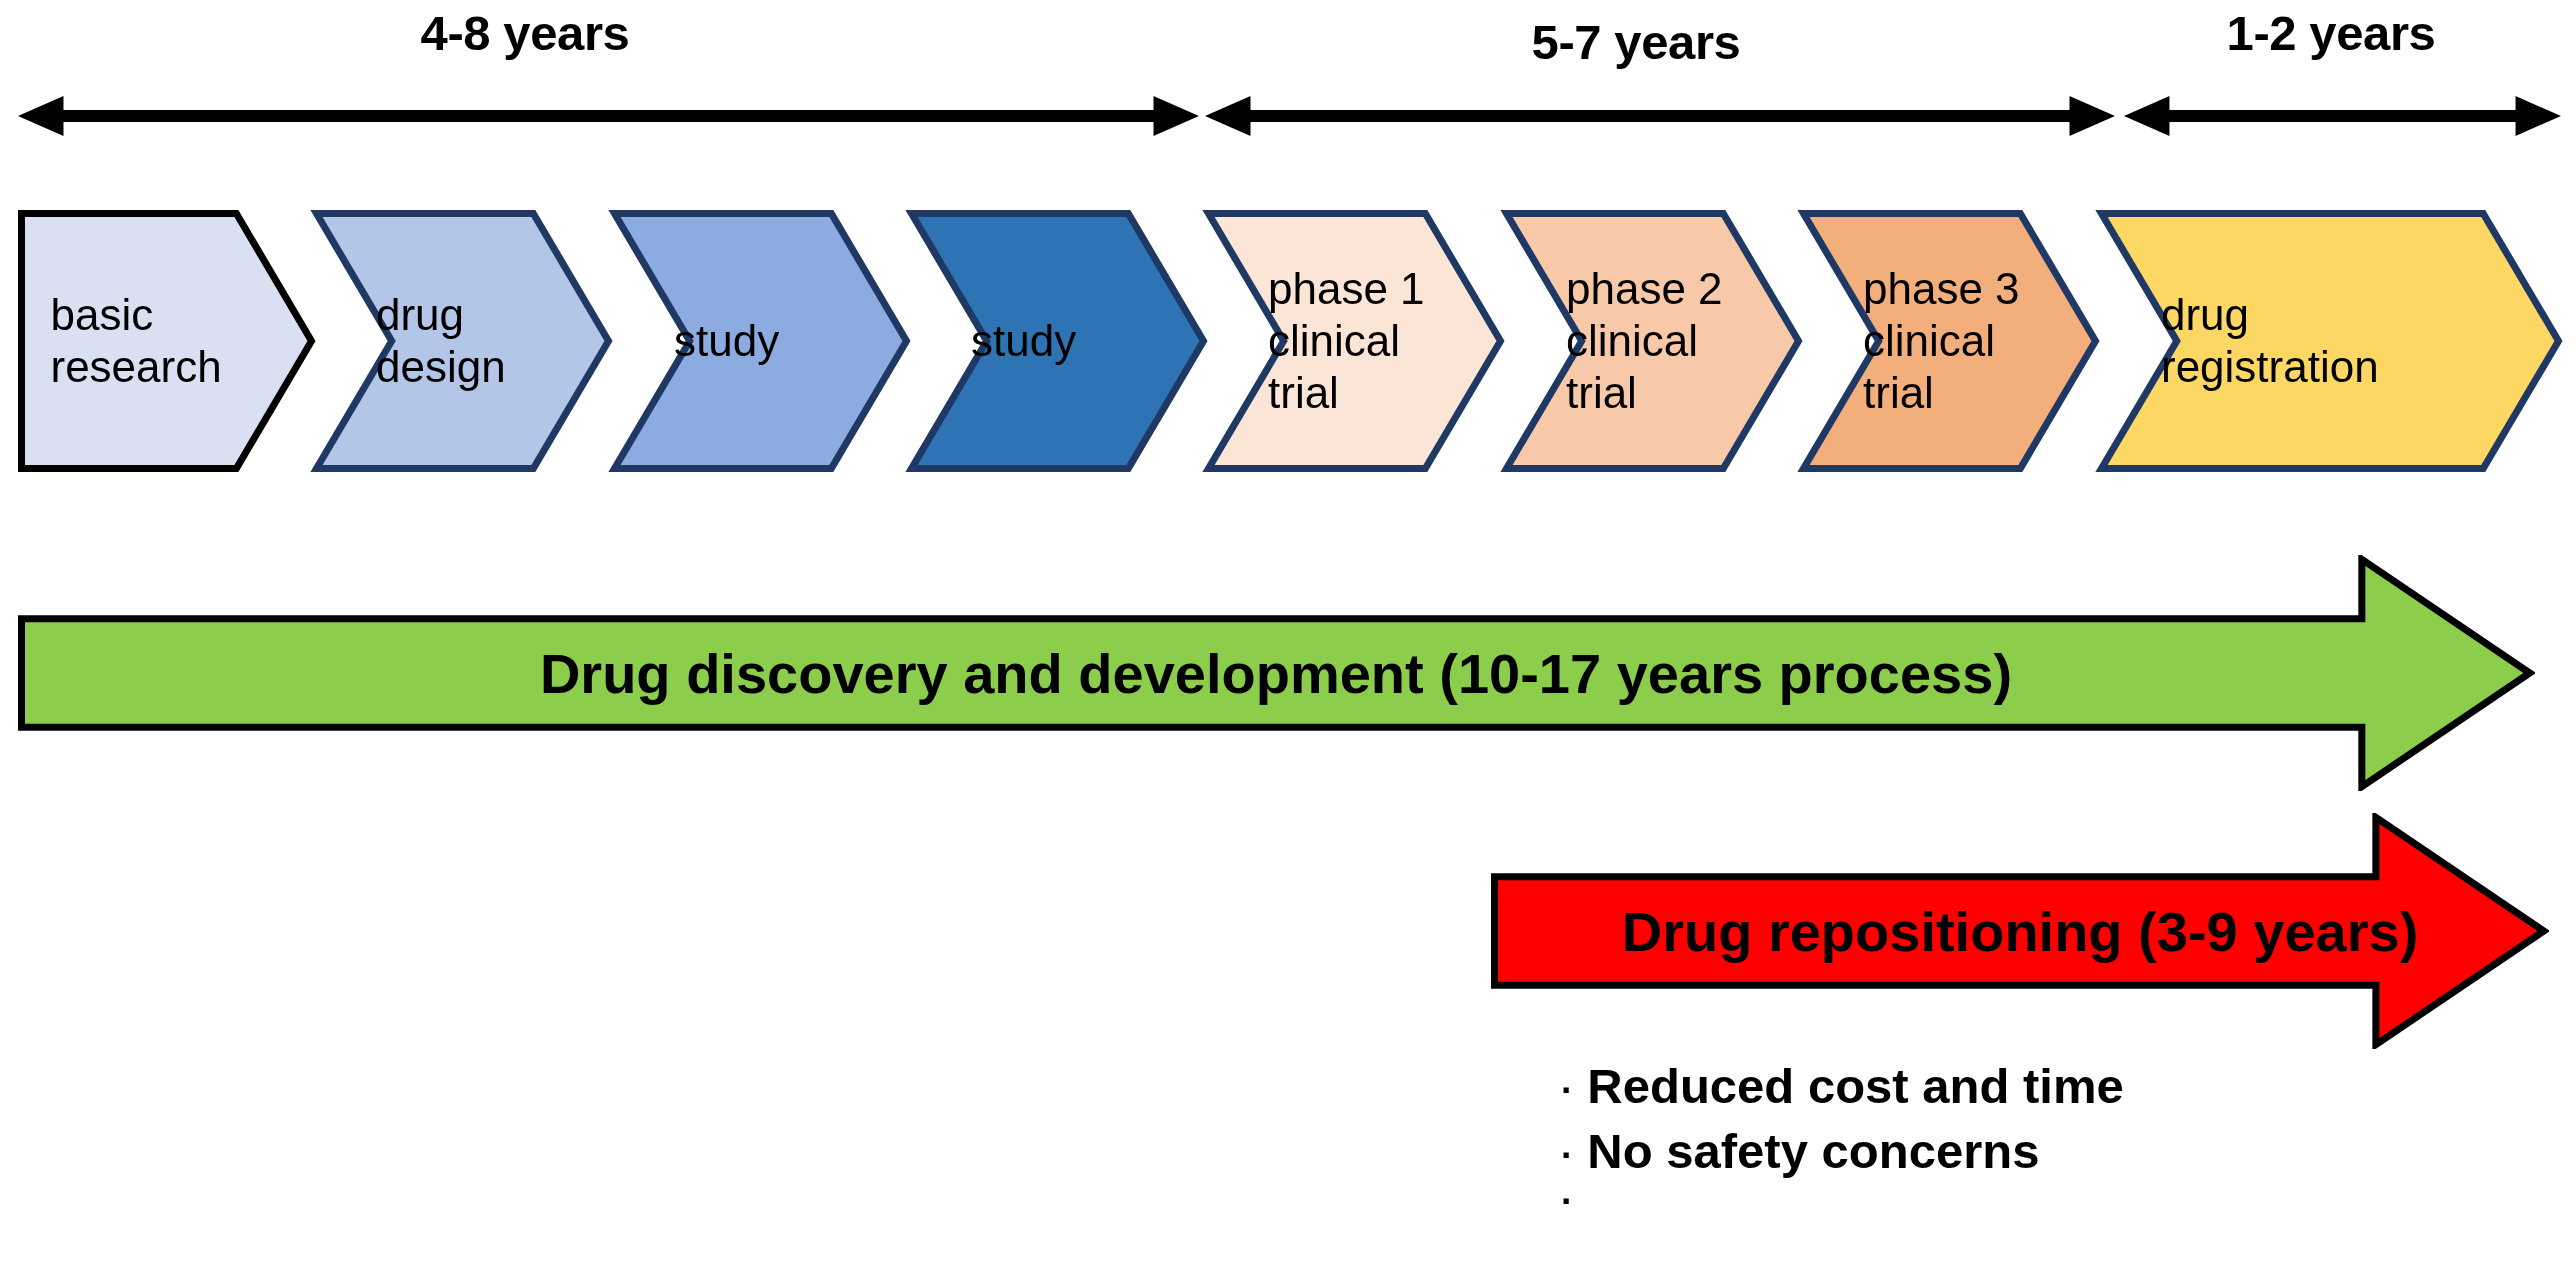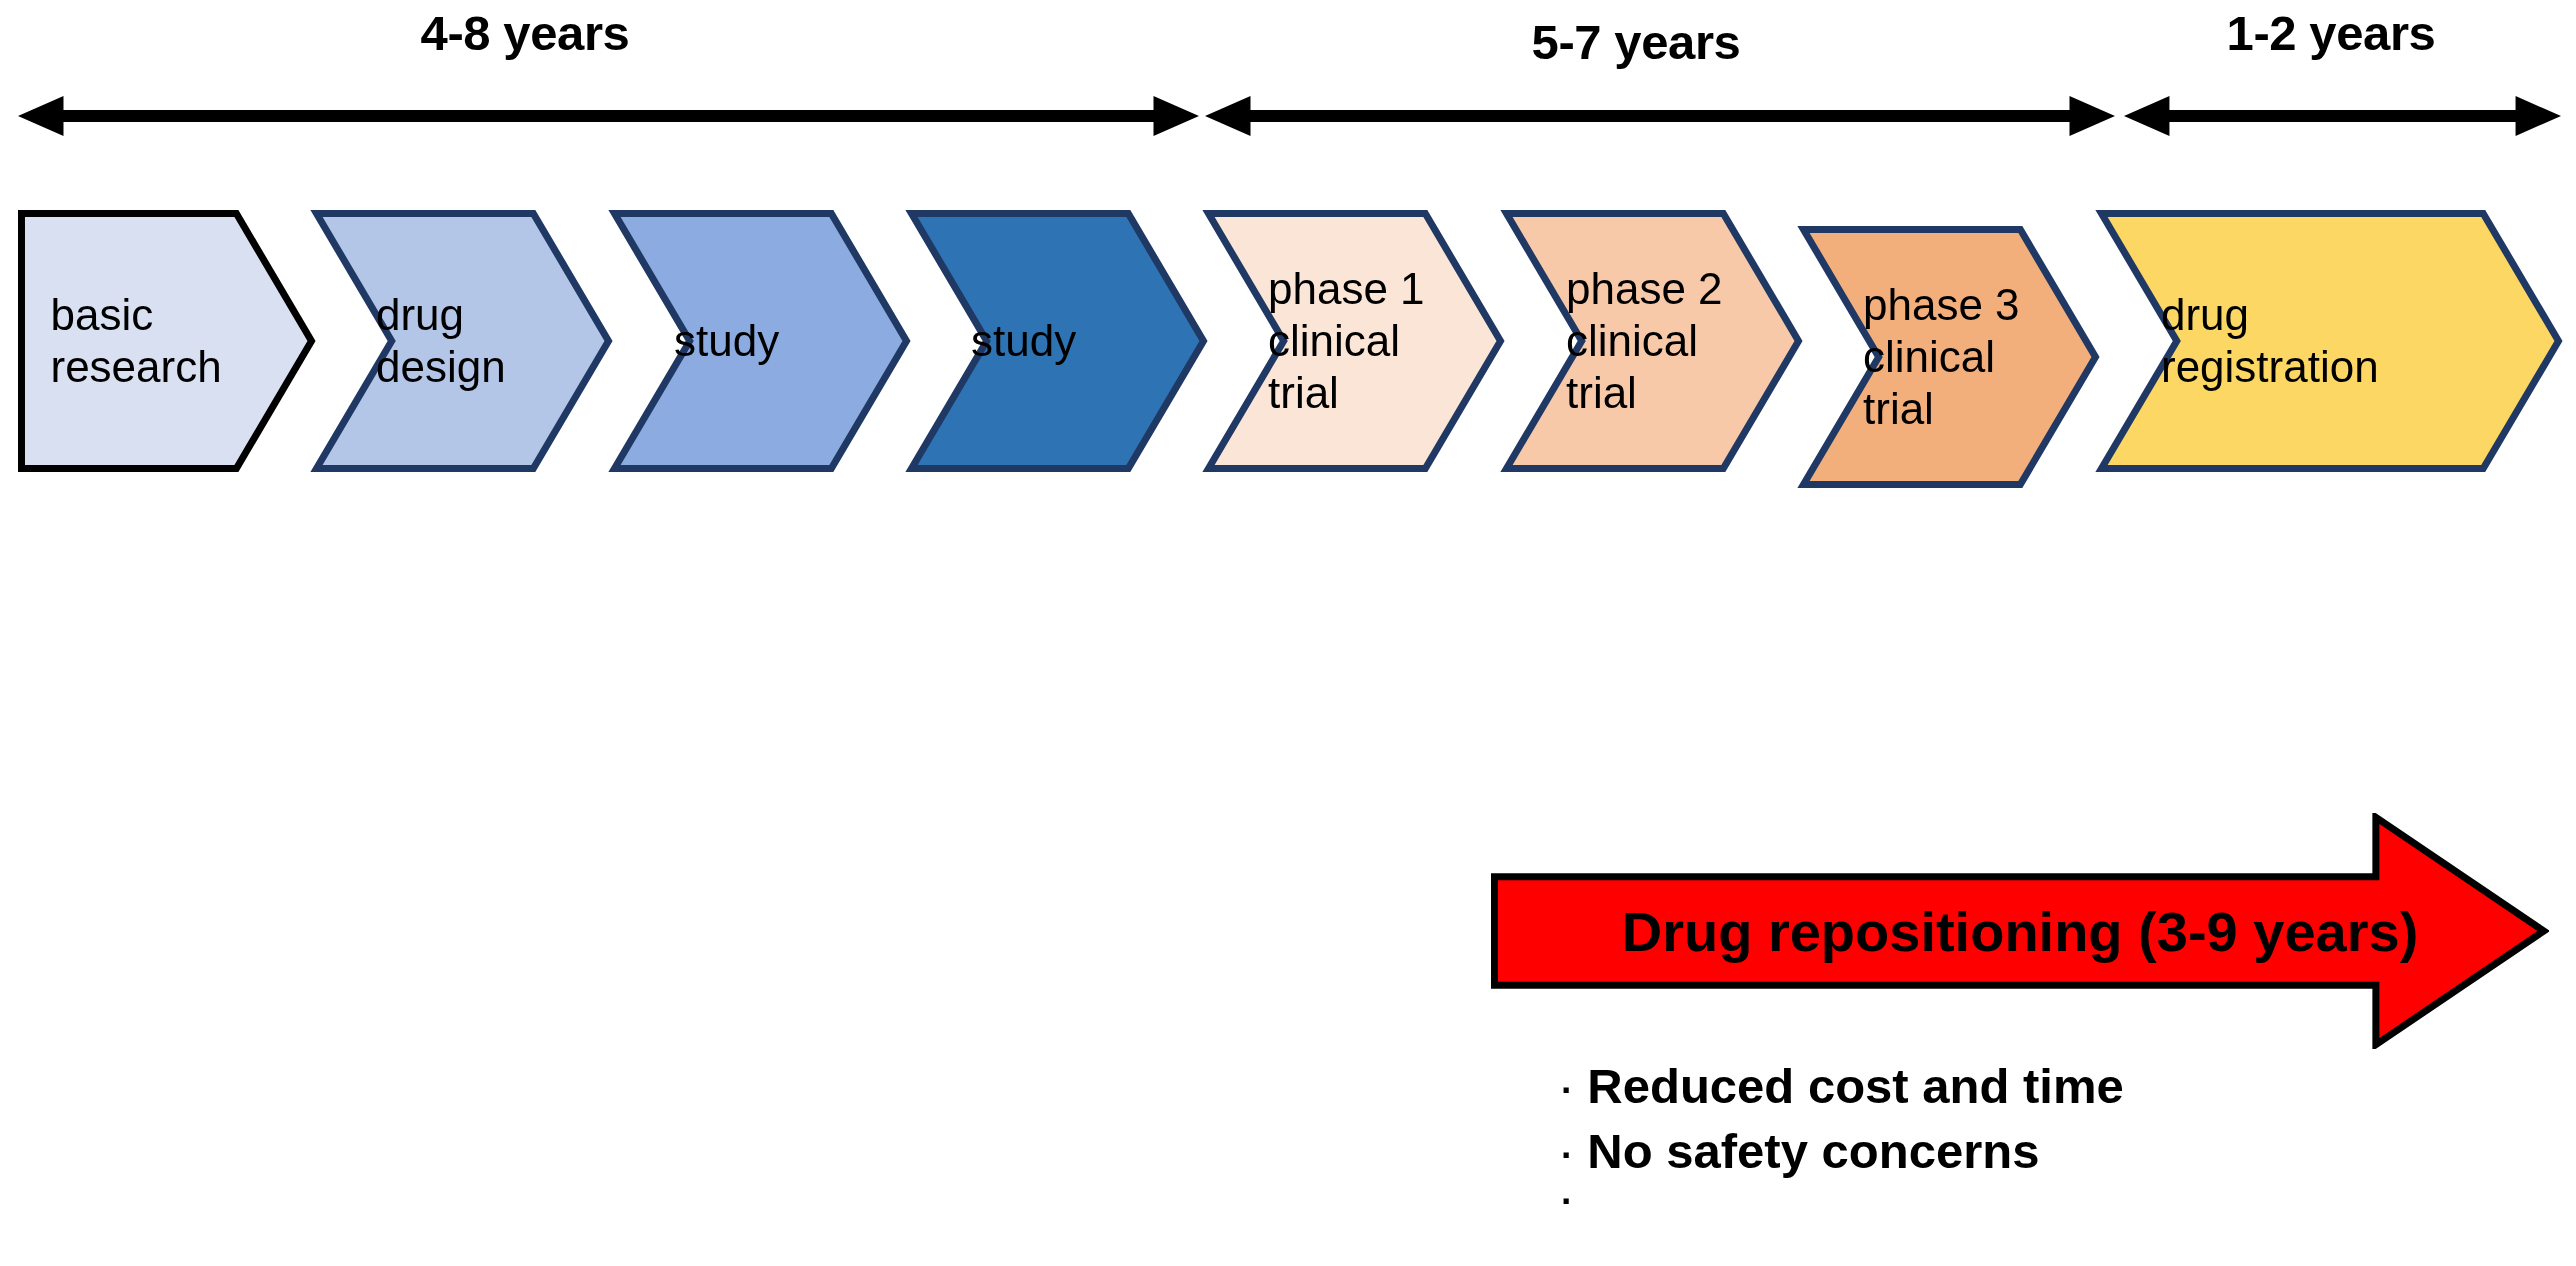--- a/index.html
+++ b/index.html
@@ -176,21 +176,21 @@
       <svg viewBox="0 0 342 300" preserveAspectRatio="none">
         <path d="M4,4 L252,4 L338,150 L252,296 L4,296 L90,150 Z" fill="#F7C9A8" stroke="#1F3864" stroke-width="8" stroke-linejoin="miter"></path>
       </svg>
       <div class="chev-text" style="padding-left:63px;">
         <span>phase 2</span>
         <span>clinical</span>
         <span>trial</span>
       </div>
     </div>
 
-    <div class="chev" style="left:1800px; width:299px; z-index:12;margin-top:16px;">
+    <div class="chev" style="left:1800px; width:299px; z-index:12;">
       <svg viewBox="0 0 342 300" preserveAspectRatio="none">
         <path d="M4,4 L252,4 L338,150 L252,296 L4,296 L90,150 Z" fill="#F2AE7B" stroke="#1F3864" stroke-width="8" stroke-linejoin="miter"></path>
       </svg>
       <div class="chev-text" style="padding-left:63px;">
         <span>phase 3</span>
         <span>clinical</span>
         <span>trial</span>
       </div>
     </div>
 
@@ -198,20 +198,26 @@
       <svg viewBox="0 0 530 300" preserveAspectRatio="none">
         <path d="M4,4 L440,4 L526,150 L440,296 L4,296 L90,150 Z" fill="#FCD764" stroke="#1F3864" stroke-width="8" stroke-linejoin="miter"></path>
       </svg>
       <div class="chev-text" style="padding-left:63px;">
         <span>drug</span>
         <span>registration</span>
       </div>
     </div>
   </div>
 
+  <div class="block-arrow" style="left:17.5px; top:555px; width:2517px; height:236px;">
+    <svg viewBox="0 0 2878 270" preserveAspectRatio="none">
+      <path d="M4,73 L2680,73 L2680,5 L2872,135 L2680,265 L2680,197 L4,197 Z" fill="#8CCE4B" stroke="#000000" stroke-width="8" stroke-linejoin="miter"></path>
+    </svg>
+    <div class="block-arrow-text" style="font-size:56px; padding-right:280px;">Drug discovery and development (10-17 years process)</div>
+  </div>
 
   <div class="block-arrow" style="left:1476px; top:813px; width:1058px; height:236px;margin-left:15px;">
     <svg viewBox="0 0 1210 270" preserveAspectRatio="none">
       <path d="M4,73 L1012,73 L1012,5 L1204,135 L1012,265 L1012,197 L4,197 Z" fill="#FF0000" stroke="#000000" stroke-width="8" stroke-linejoin="miter"></path>
     </svg>
     <div class="block-arrow-text" style="font-size:56px; padding-right:131px;">Drug repositioning (3-9 years)</div>
   </div>
 
   <div class="bullets">
     <div class="bullet-row">

